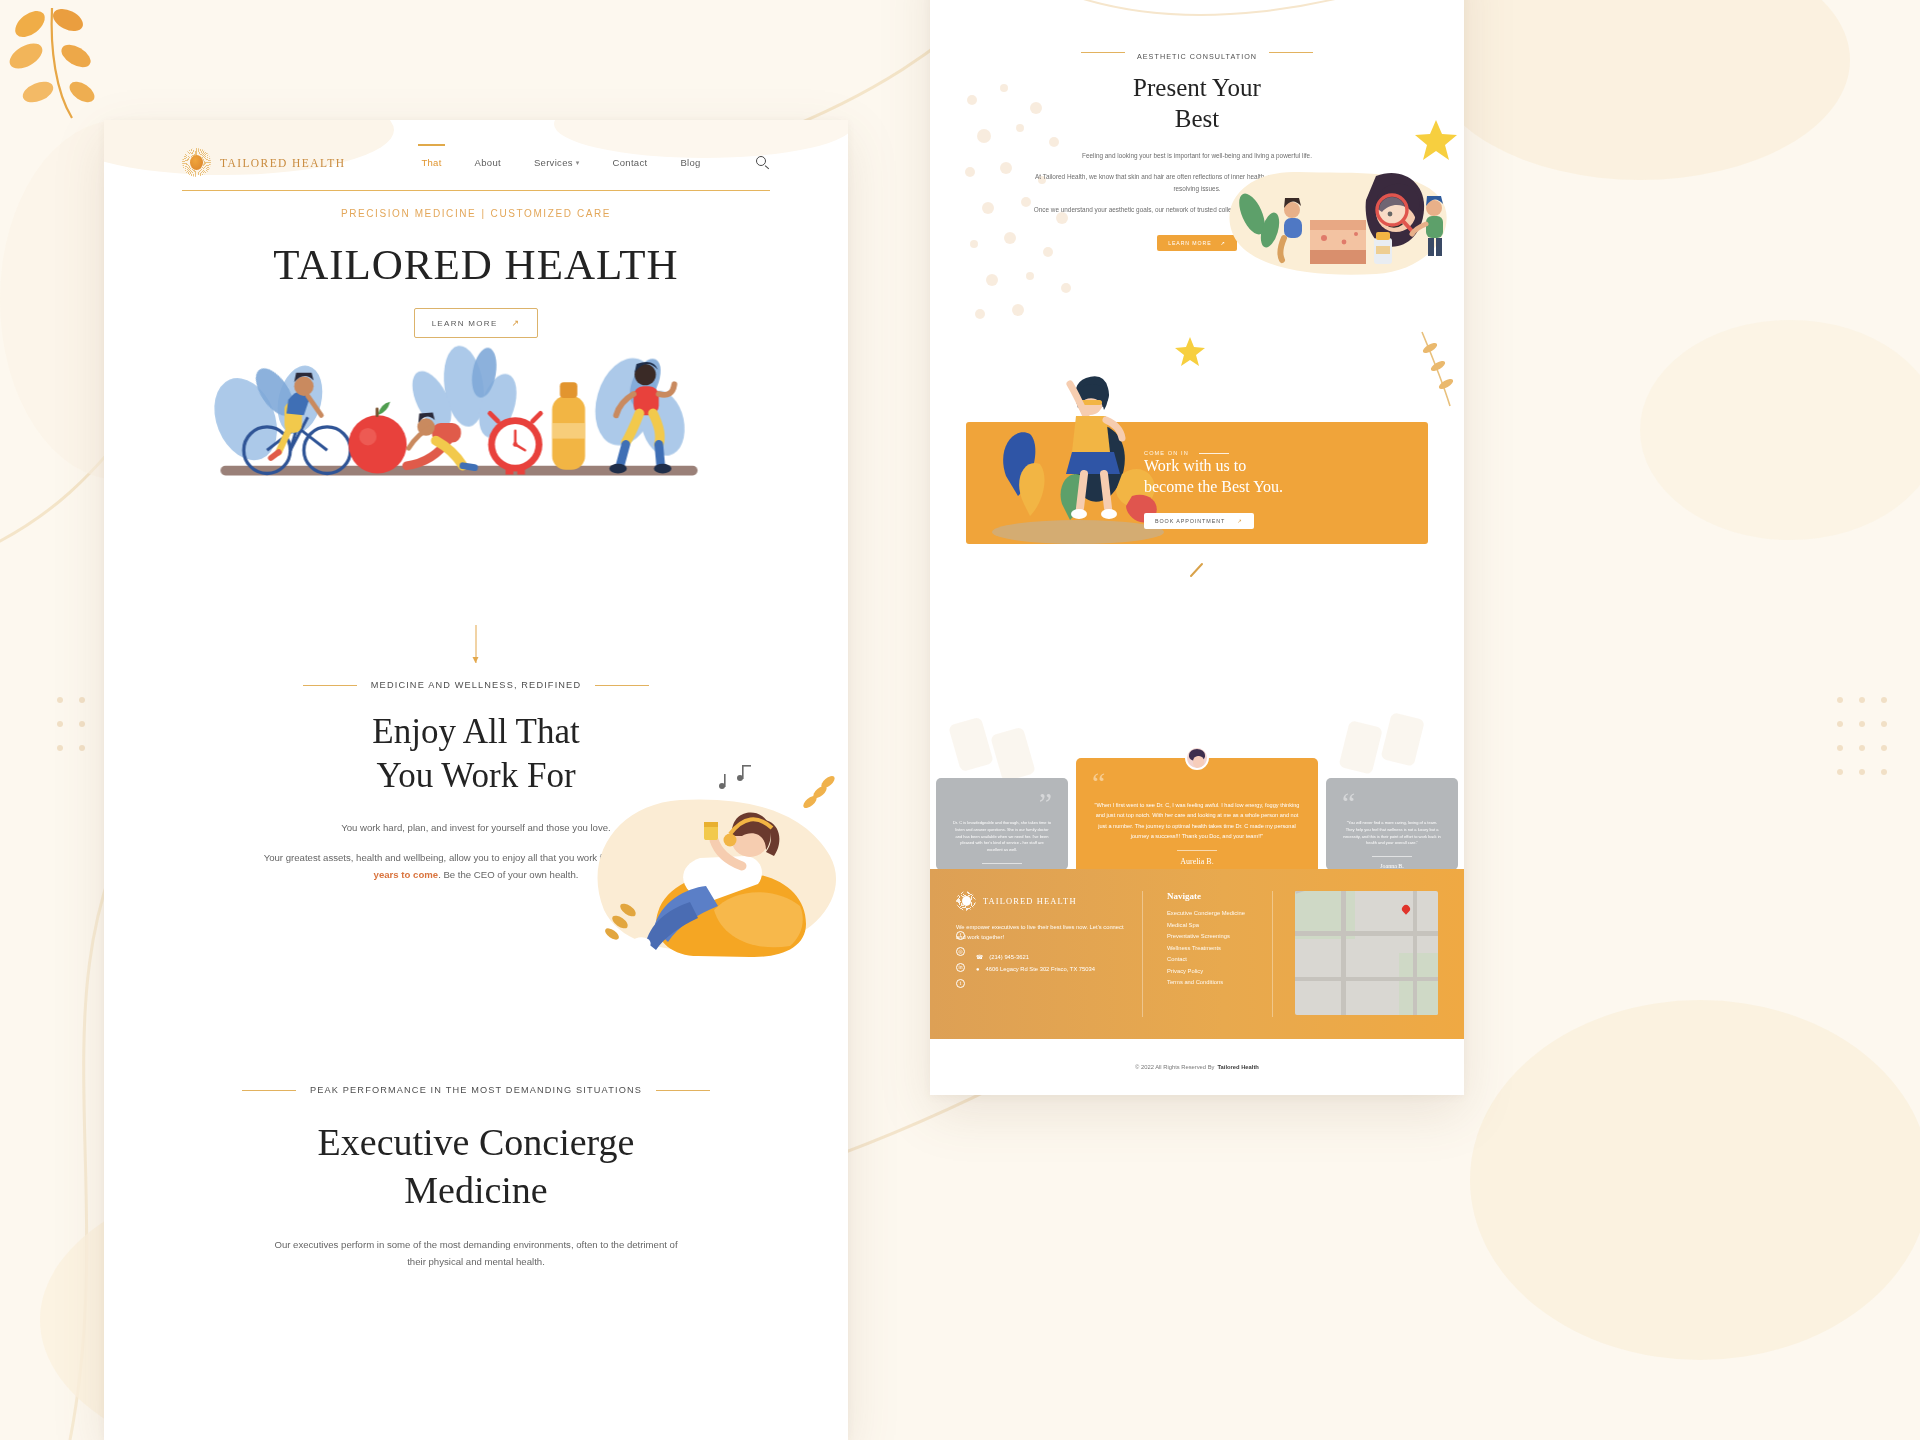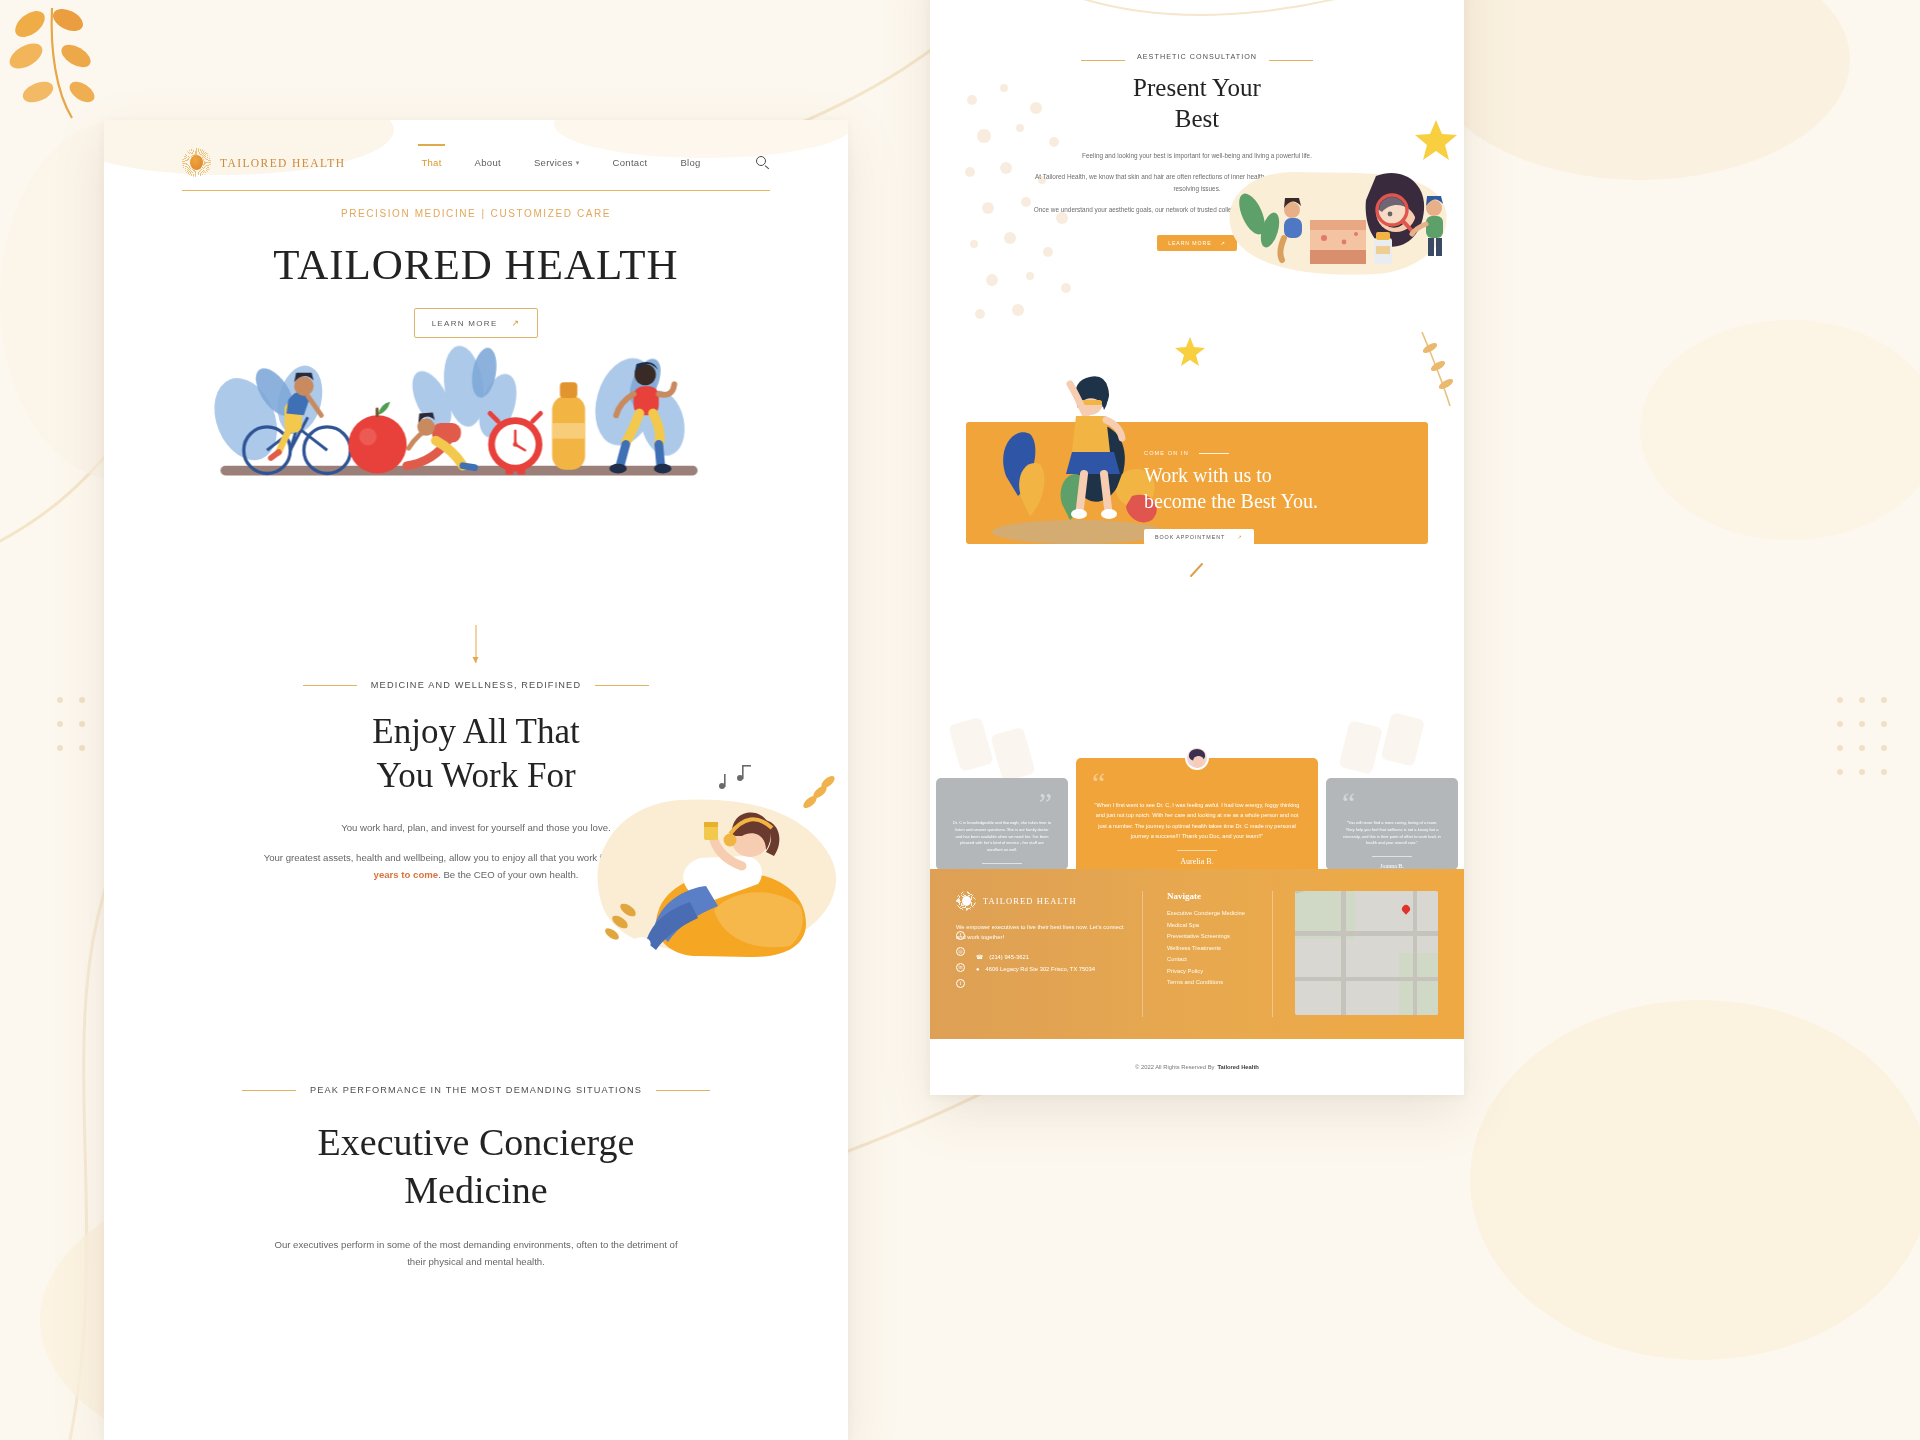--- a/index.html
+++ b/index.html
@@ -102,21 +102,21 @@
   }
   .sec-body { width:440px; margin:22px auto 0; text-align:center;
     font-size:9.6px; line-height:1.75; color:#666; }
   .sec-body p + p { margin-top:13px; }
   .hl { color:#d9743e; font-weight:bold; }
 
   .sec2-art { position:absolute; right:-6px; top:640px; width:260px; height:205px; }
 
   
   .rp-inner { position:relative; width:100%; height:100%; }
-  .r-label { display:flex; align-items:flex-end; justify-content:center; gap:12px; }
+  .r-label { display:flex; align-items:flex-start; justify-content:center; gap:12px; }
   .r-label .ln { width:44px; height:1px; background:#e2b25f; }
   .r-label .tx { font-size:7.2px; letter-spacing:1.05px; color:#4e4e4e; white-space:nowrap; }
   .r-title {
     font-family:"Liberation Serif", serif; font-size:25px; color:#232323;
     font-weight:400; line-height:1.24; text-align:center; margin-top:11px;
   }
   .r-body { width:330px; margin:16px auto 0; text-align:center;
     font-size:6.4px; line-height:1.85; color:#6d6d6d; }
   .r-body p + p { margin-top:9px; }
   .btn-solid {
@@ -132,22 +132,22 @@
 
   .cta-band {
     position:absolute; left:36px; top:482px; width:462px; height:122px;
     background:#f0a43a; border-radius:3px;
   }
   .cta-right { position:absolute; right:34px; top:28px; width:250px; }
   .cta-eyebrow { display:flex; align-items:center; gap:10px; }
   .cta-eyebrow .tx { font-size:5.6px; letter-spacing:1.1px; color:#fff8ec; }
   .cta-eyebrow .ln { width:30px; height:1px; background:#fff; opacity:.85; }
   .cta-title {
-    font-family:"Liberation Serif", serif; font-size:20px; line-height:1.3;
-    color:#ffffff; margin-top:6px; font-weight:400;
+    font-family:"Liberation Serif", serif; font-size:16px; line-height:1.3;
+    color:#ffffff; margin-top:0; font-weight:400;
   }
 
   
   .tcard { position:absolute; border-radius:5px; padding:16px 16px 14px; }
   .tcard .qmark {
     font-family:"Liberation Serif", serif; font-size:30px; line-height:.6;
     color:rgba(255,255,255,.45);
   }
   .tcard .ttext { font-size:5.6px; line-height:1.85; color:#fff; text-align:center; margin-top:8px; }
   .tcard .tdiv { width:40px; height:1px; background:rgba(255,255,255,.6); margin:9px auto 6px; }

